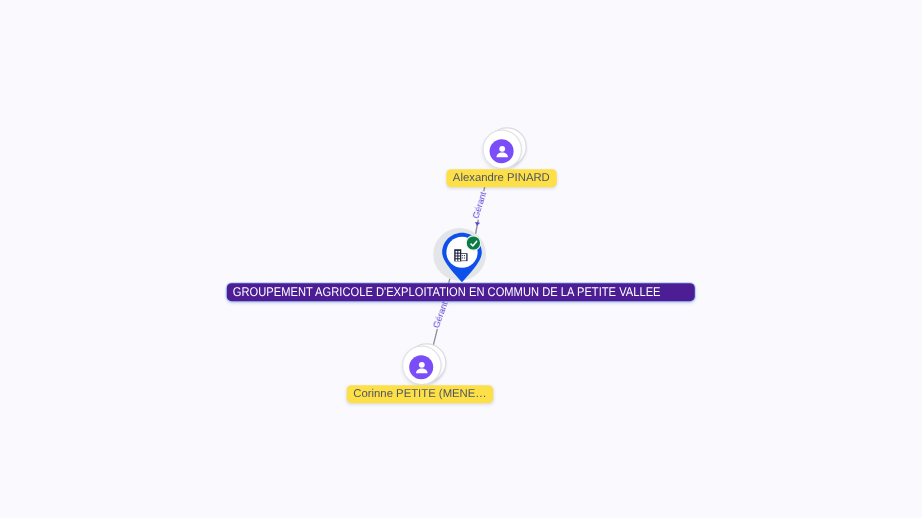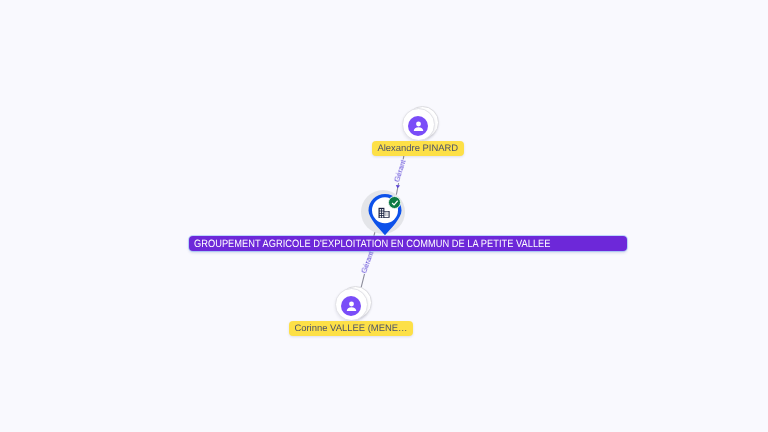--- a/index.html
+++ b/index.html
@@ -57,28 +57,28 @@
     border-radius:4px;
     color:#4e5369;
     font-size:9.45px;
     line-height:13px;
     white-space:nowrap;
     padding:1px 5.4px 1px 5.4px;
     box-shadow:0 1px 2.5px rgba(50,50,90,0.13);
   }
   .company-label{
     position:absolute;
-    background:#6d28d9;
+    background:#4c1d95;
     border-radius:4px;
     color:#ffffff;
     font-size:10.6px;
     line-height:13px;
     letter-spacing:0.02px;
     white-space:nowrap;
-    width:438px;
+    width:390px;
     box-sizing:border-box;
     padding:2px 0 0 4.6px;
     box-shadow:0 0 0 1px rgba(120,180,255,0.45), 0 1.5px 3px rgba(40,60,140,0.22);
   }
   .company-label > span{
     display:inline-block;
     transform:scaleX(0.876);
     transform-origin:0 50%;
   }
   .edge-label{
@@ -162,15 +162,15 @@
   <div class="person-node" style="left:335px;top:287px;">
     <div class="ring-back"></div>
     <div class="ring-front"></div>
     <div class="avatar">
       <svg width="15" height="15" viewBox="0 0 24 24" aria-hidden="true">
         <circle cx="12" cy="8.0" r="3.9" fill="#ffffff"></circle>
         <path d="M4.4 19.2c0-4.1 3.4-6.2 7.6-6.2s7.6 2.1 7.6 6.2z" fill="#ffffff"></path>
       </svg>
     </div>
   </div>
-  <div class="node-label" style="left:289.4px;top:320.8px;">Corinne VALLEE (MENE…</div>
+  <div class="node-label" style="left:289.4px;top:320.8px;">Corinne PETITE (MENE…</div>
 
 </div>
 
 </body></html>

